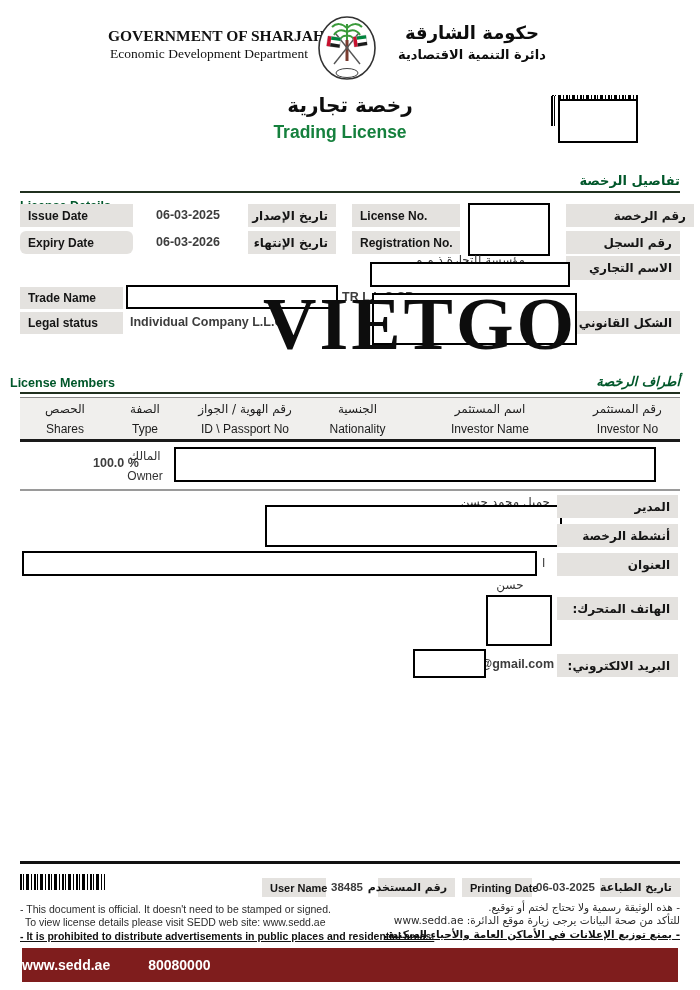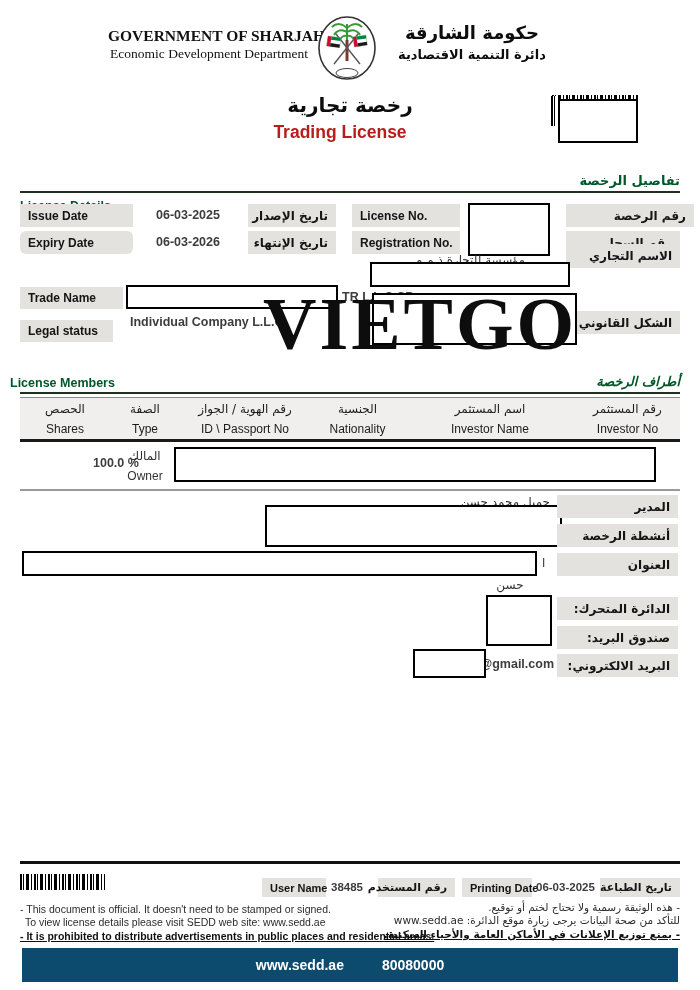--- a/index.html
+++ b/index.html
@@ -67,21 +67,21 @@
   <div class="abs ar" style="left:382px;top:22px;width:180px;text-align:center;">
     <div style="font-weight:bold;font-size:18px;white-space:nowrap;color:#0d0d0d;">حكومة الشارقة</div>
     <div style="font-weight:bold;font-size:13px;white-space:nowrap;color:#0d0d0d;margin-top:4px;">دائرة التنمية الاقتصادية</div>
   </div>
 
   <div class="abs barcode" style="left:552px;top:95px;width:86px;height:5px;"></div>
   <div class="abs barcode" style="left:551px;top:96px;width:6px;height:30px;"></div>
   <div class="abs rbox" style="left:558px;top:99px;width:80px;height:44px;"></div>
 
   <div class="abs ar" style="left:0;top:93px;width:700px;text-align:center;font-weight:bold;font-size:20px;color:#0d0d0d;">رخصة تجارية</div>
-  <div class="abs" style="left:0;top:122px;width:680px;text-align:center;font-weight:bold;font-size:17.5px;color:#b91c1c;">Trading License</div>
+  <div class="abs" style="left:0;top:122px;width:680px;text-align:center;font-weight:bold;font-size:17.5px;color:#15803d;">Trading License</div>
 
   <div class="abs ghead" style="left:20px;top:175px;margin-top:24px;">License Details</div>
   <div class="abs ghead ar" style="right:20px;top:173px;font-size:13px;">تفاصيل الرخصة</div>
   <div class="abs rule" style="left:20px;top:191px;width:660px;"></div>
 
   <div class="abs gbox" style="left:20px;top:204px;width:113px;">Issue Date</div>
   <div class="abs val" style="left:138px;top:208px;width:100px;text-align:center;">06-03-2025</div>
   <div class="abs gbox ar" style="left:248px;top:204px;width:88px;">تاريخ الإصدار</div>
   <div class="abs gbox" style="left:352px;top:204px;width:108px;">License No.</div>
   <div class="abs gbox ar" style="left:566px;top:204px;width:128px;">رقم الرخصة</div>
@@ -89,27 +89,27 @@
   <div class="abs gbox" style="left:20px;top:231px;width:113px;border-radius:6px;">Expiry Date</div>
   <div class="abs val" style="left:138px;top:235px;width:100px;text-align:center;">06-03-2026</div>
   <div class="abs gbox ar" style="left:248px;top:231px;width:88px;">تاريخ الإنتهاء</div>
   <div class="abs gbox" style="left:352px;top:231px;width:108px;">Registration No.</div>
   <div class="abs gbox ar" style="left:566px;top:231px;width:114px;">رقم السجل</div>
 
   <div class="abs rbox" style="left:468px;top:203px;width:82px;height:53px;"></div>
 
   <div class="abs ar clip z1" style="left:378px;top:253px;width:184px;height:9px;font-size:12px;color:#333;text-align:center;line-height:14px;">مؤسسة للتجارة ذ.م.م</div>
   <div class="abs rbox z2" style="left:370px;top:262px;width:200px;height:25px;"></div>
-  <div class="abs gbox ar" style="left:566px;top:244px;width:114px;height:24px;">الاسم التجاري</div>
+  <div class="abs gbox ar" style="left:566px;top:256px;width:114px;height:24px;">الاسم التجاري</div>
 
   <div class="abs gbox" style="left:20px;top:287px;width:103px;height:22px;">Trade Name</div>
   <div class="abs rbox" style="left:126px;top:285px;width:212px;height:24px;"></div>
   <div class="abs val" style="left:342px;top:290px;">TR  L.L.C.SP</div>
 
-  <div class="abs gbox" style="left:20px;top:320px;width:93px;height:22px;">Legal status</div>
+  <div class="abs gbox" style="left:20px;top:312px;width:103px;height:22px;">Legal status</div>
   <div class="abs val" style="left:130px;top:315px;">Individual Company L.L.C</div>
   <div class="abs rbox z1" style="left:372px;top:293px;width:205px;height:52px;"></div>
   <div class="abs gbox ar" style="left:566px;top:311px;width:114px;">الشكل القانوني</div>
 
   <div class="abs z2" style="left:240px;top:284px;width:360px;text-align:center;font-family:'Liberation Serif',serif;font-weight:bold;font-size:74px;letter-spacing:3px;color:#0d0d0d;line-height:80px;">VIETGO</div>
 
   <div class="abs ghead" style="left:10px;top:376px;">License Members</div>
   <div class="abs ghead ar" style="right:20px;top:374px;font-size:13px;font-style:italic;">أطراف الرخصة</div>
   <div class="abs rule" style="left:20px;top:392px;width:660px;"></div>
 
@@ -152,22 +152,21 @@
   <div class="abs gbox ar z3" style="left:557px;top:495px;width:121px;">المدير</div>
 
   <div class="abs rbox z2" style="left:265px;top:505px;width:297px;height:42px;"></div>
   <div class="abs gbox ar z3" style="left:557px;top:524px;width:121px;">أنشطة الرخصة</div>
 
   <div class="abs ar z1" style="left:542px;top:556px;font-size:12px;color:#333;">ا</div>
   <div class="abs rbox z2" style="left:22px;top:551px;width:515px;height:25px;"></div>
   <div class="abs gbox ar z3" style="left:557px;top:553px;width:121px;">العنوان</div>
   <div class="abs ar" style="left:480px;top:578px;width:60px;text-align:center;font-size:12px;color:#333;">حسن</div>
 
-  <div class="abs gbox ar" style="left:557px;top:597px;width:121px;">الدائرة المتحرك:</div>
-  <div class="abs gbox ar" style="left:557px;top:626px;width:121px;">صندوق البريد:</div>
+  <div class="abs gbox ar" style="left:557px;top:597px;width:121px;">الهاتف المتحرك:</div>
   <div class="abs gbox ar" style="left:557px;top:654px;width:121px;">البريد الالكتروني:</div>
 
   <div class="abs rbox z2" style="left:486px;top:595px;width:66px;height:51px;"></div>
   <div class="abs val z1" style="left:480px;top:657px;width:73px;text-align:right;">@gmail.com</div>
   <div class="abs rbox z2" style="left:413px;top:649px;width:73px;height:29px;"></div>
 
   <div class="abs" style="left:20px;top:861px;width:660px;height:2.5px;background:#111;"></div>
 
   <div class="abs barcode" style="left:20px;top:874px;width:85px;height:16px;"></div>
 
@@ -179,18 +178,18 @@
   <div class="abs gbox ar" style="left:600px;top:878px;width:80px;height:19px;font-size:11px;">تاريخ الطباعة</div>
 
   <div class="abs note" style="left:20px;top:903px;">- This document is official. It doesn't need to be stamped or signed.</div>
   <div class="abs note" style="left:25px;top:916px;">To view license details please visit SEDD web site: www.sedd.ae</div>
   <div class="abs note ar" style="right:20px;top:901px;">- هذه الوثيقة رسمية ولا تحتاج لختم أو توقيع.</div>
   <div class="abs note ar" style="right:20px;top:914px;">للتأكد من صحة البيانات يرجى زيارة موقع الدائرة: www.sedd.ae</div>
 
   <div class="abs prohib" style="left:20px;top:930px;">- It is prohibited to distribute advertisements in public places and residential areas.</div>
   <div class="abs prohib ar" style="right:20px;top:928px;">- يمنع توزيع الإعلانات في الأماكن العامة والأحياء السكنية.</div>
 
-  <div class="abs" style="left:22px;top:948px;width:656px;height:34px;background:#0c4a6e;display:flex;align-items:center;justify-content:center;gap:38px;">
+  <div class="abs" style="left:22px;top:948px;width:656px;height:34px;background:#7f1d1d;display:flex;align-items:center;justify-content:flex-start;gap:38px;">
     <span style="color:#fff;font-weight:bold;font-size:14px;">www.sedd.ae</span>
     <span style="color:#fff;font-weight:bold;font-size:14px;">80080000</span>
   </div>
 
 </div>
 
 </body></html>

